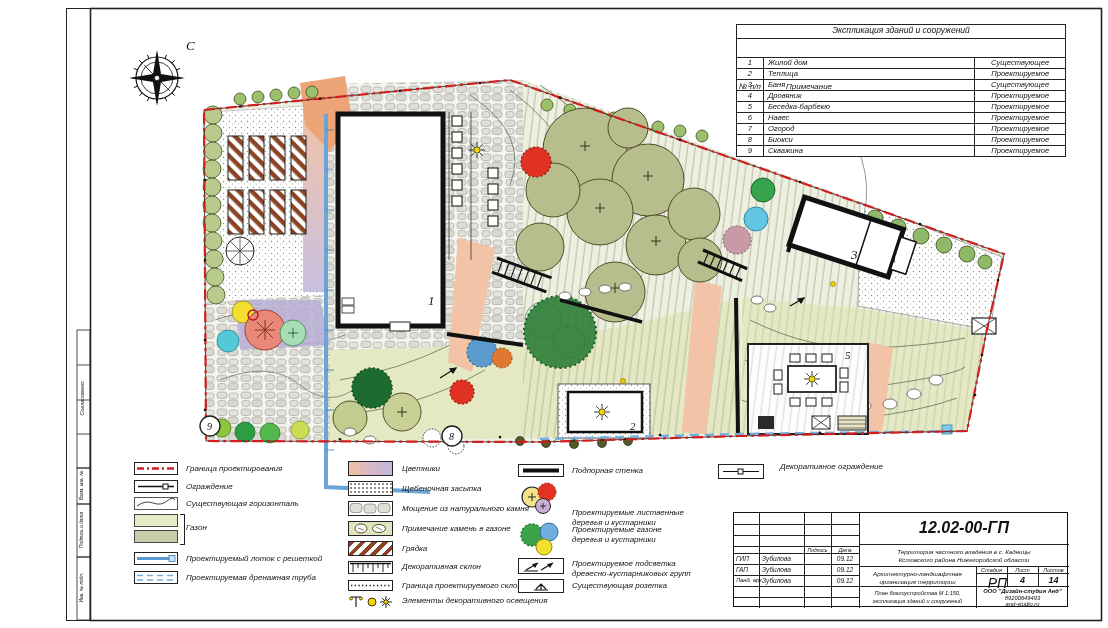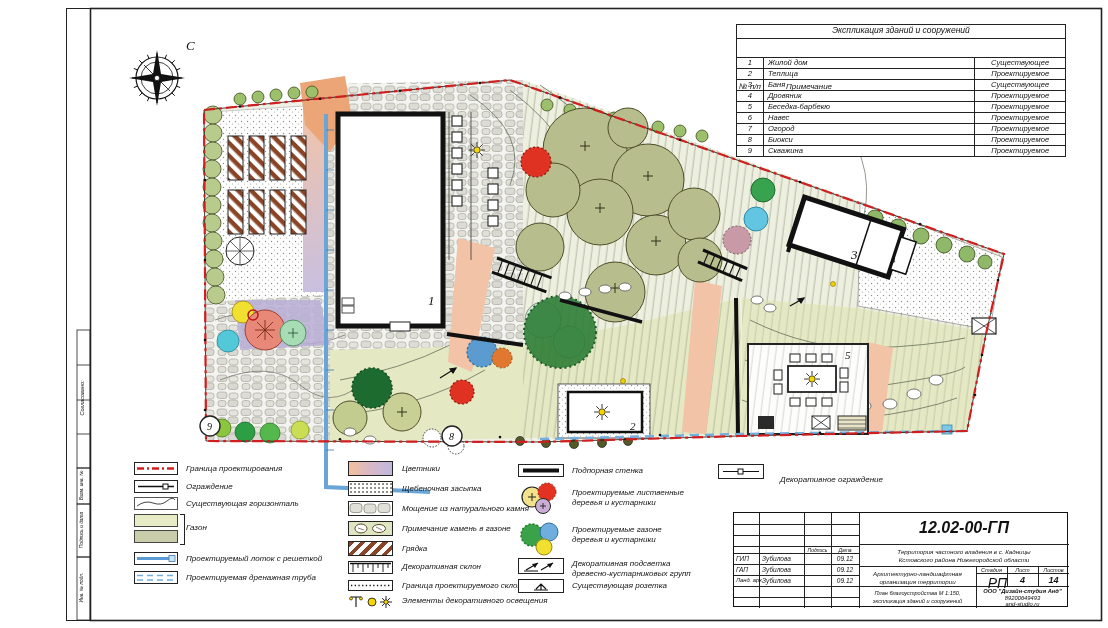--- a/index.html
+++ b/index.html
@@ -566,55 +566,55 @@
   <div class="lgl" style="left:572px;top:466px">Подпорная стенка</div>
 
   <div class="abs" style="left:518px;top:482px">
     <svg width="50" height="38">
       <circle cx="14" cy="15" r="10" fill="#f2e38a" stroke="#222" stroke-width="1.2"></circle>
       <path d="M10,15 h8 M14,11 v8" stroke="#222" stroke-width="1"></path>
       <circle cx="29" cy="10" r="9" fill="#e33222" stroke="#8f1408" stroke-width="1" stroke-dasharray="1.8 1.8"></circle>
       <circle cx="25" cy="24" r="7.5" fill="#cbaed6" stroke="#222" stroke-width="1"></circle>
       <path d="M22,24 h6 M25,21 v6" stroke="#222" stroke-width="0.9"></path>
     </svg></div>
-  <div class="lgl" style="left:572px;top:488px;width:120px">Проектируемые лиственные деревья и кустарники</div>
+  <div class="lgl" style="left:572px;top:508px;width:120px">Проектируемые лиственные деревья и кустарники</div>
 
   <div class="abs" style="left:518px;top:519px">
     <svg width="50" height="38">
       <circle cx="14" cy="16" r="11" fill="#3aa34a" stroke="#1d7a2e" stroke-width="1.5" stroke-dasharray="2 2"></circle>
       <circle cx="31" cy="13" r="9" fill="#70aede" stroke="#2f6d9e" stroke-width="1"></circle>
       <circle cx="26" cy="28" r="8" fill="#f2e030" stroke="#9a8a10" stroke-width="1"></circle>
     </svg></div>
   <div class="lgl" style="left:572px;top:525px;width:120px">Проектируемые газоне деревья и кустарники</div>
 
   <div class="sw" style="left:518px;top:558px;width:46px;height:16px">
     <svg width="44" height="14">
       <path d="M7,11 L19,4" stroke="#111" stroke-width="1.3"></path>
           <polygon points="19,4 13,5 16,9" fill="#111"></polygon>
       <path d="M22,11 L34,4" stroke="#111" stroke-width="1.3"></path>
           <polygon points="34,4 28,5 31,9" fill="#111"></polygon>
       <path d="M5,12 h14" stroke="#111" stroke-width="1"></path>
     </svg>
       </div>
-  <div class="lgl" style="left:572px;top:559px;width:130px">Декоративная подсветка древесно-кустарниковых групп</div>
+  <div class="lgl" style="left:572px;top:559px;width:130px">Проектируемое подсветка древесно-кустарниковых групп</div>
 
   <div class="sw" style="left:518px;top:579px;width:46px;height:14px">
     <svg width="44" height="12">
           <path d="M17,9 L22,4 L27,9 M22,4 L22,10 M15,10 h14" fill="none" stroke="#111" stroke-width="1.2"></path>
         </svg>
       </div>
   <div class="lgl" style="left:572px;top:581px">Существующая розетка</div>
 
   <div class="sw" style="left:718px;top:464px;width:46px;height:15px">
     <svg width="44" height="13">
           <line x1="4" y1="6.5" x2="40" y2="6.5" stroke="#111" stroke-width="1.2"></line>
           <rect x="19" y="4" width="5" height="5" fill="#fff" stroke="#111"></rect>
         </svg>
       </div>
-  <div class="lgl" style="left:780px;top:475px">Декоративное ограждение</div>
+  <div class="lgl" style="left:780px;top:462px">Декоративное ограждение</div>
 </div>
 
 
 <div id="stamp" class="abs">
 
   <div class="vl" style="left:25px;top:0;height:95px"></div>
   <div class="vl" style="left:70px;top:0;height:95px"></div>
   <div class="vl" style="left:97px;top:0;height:95px"></div>
   <div class="vl" style="left:125px;top:0;height:95px"></div>
   <div class="hl" style="left:0;top:11px;width:125px"></div>

